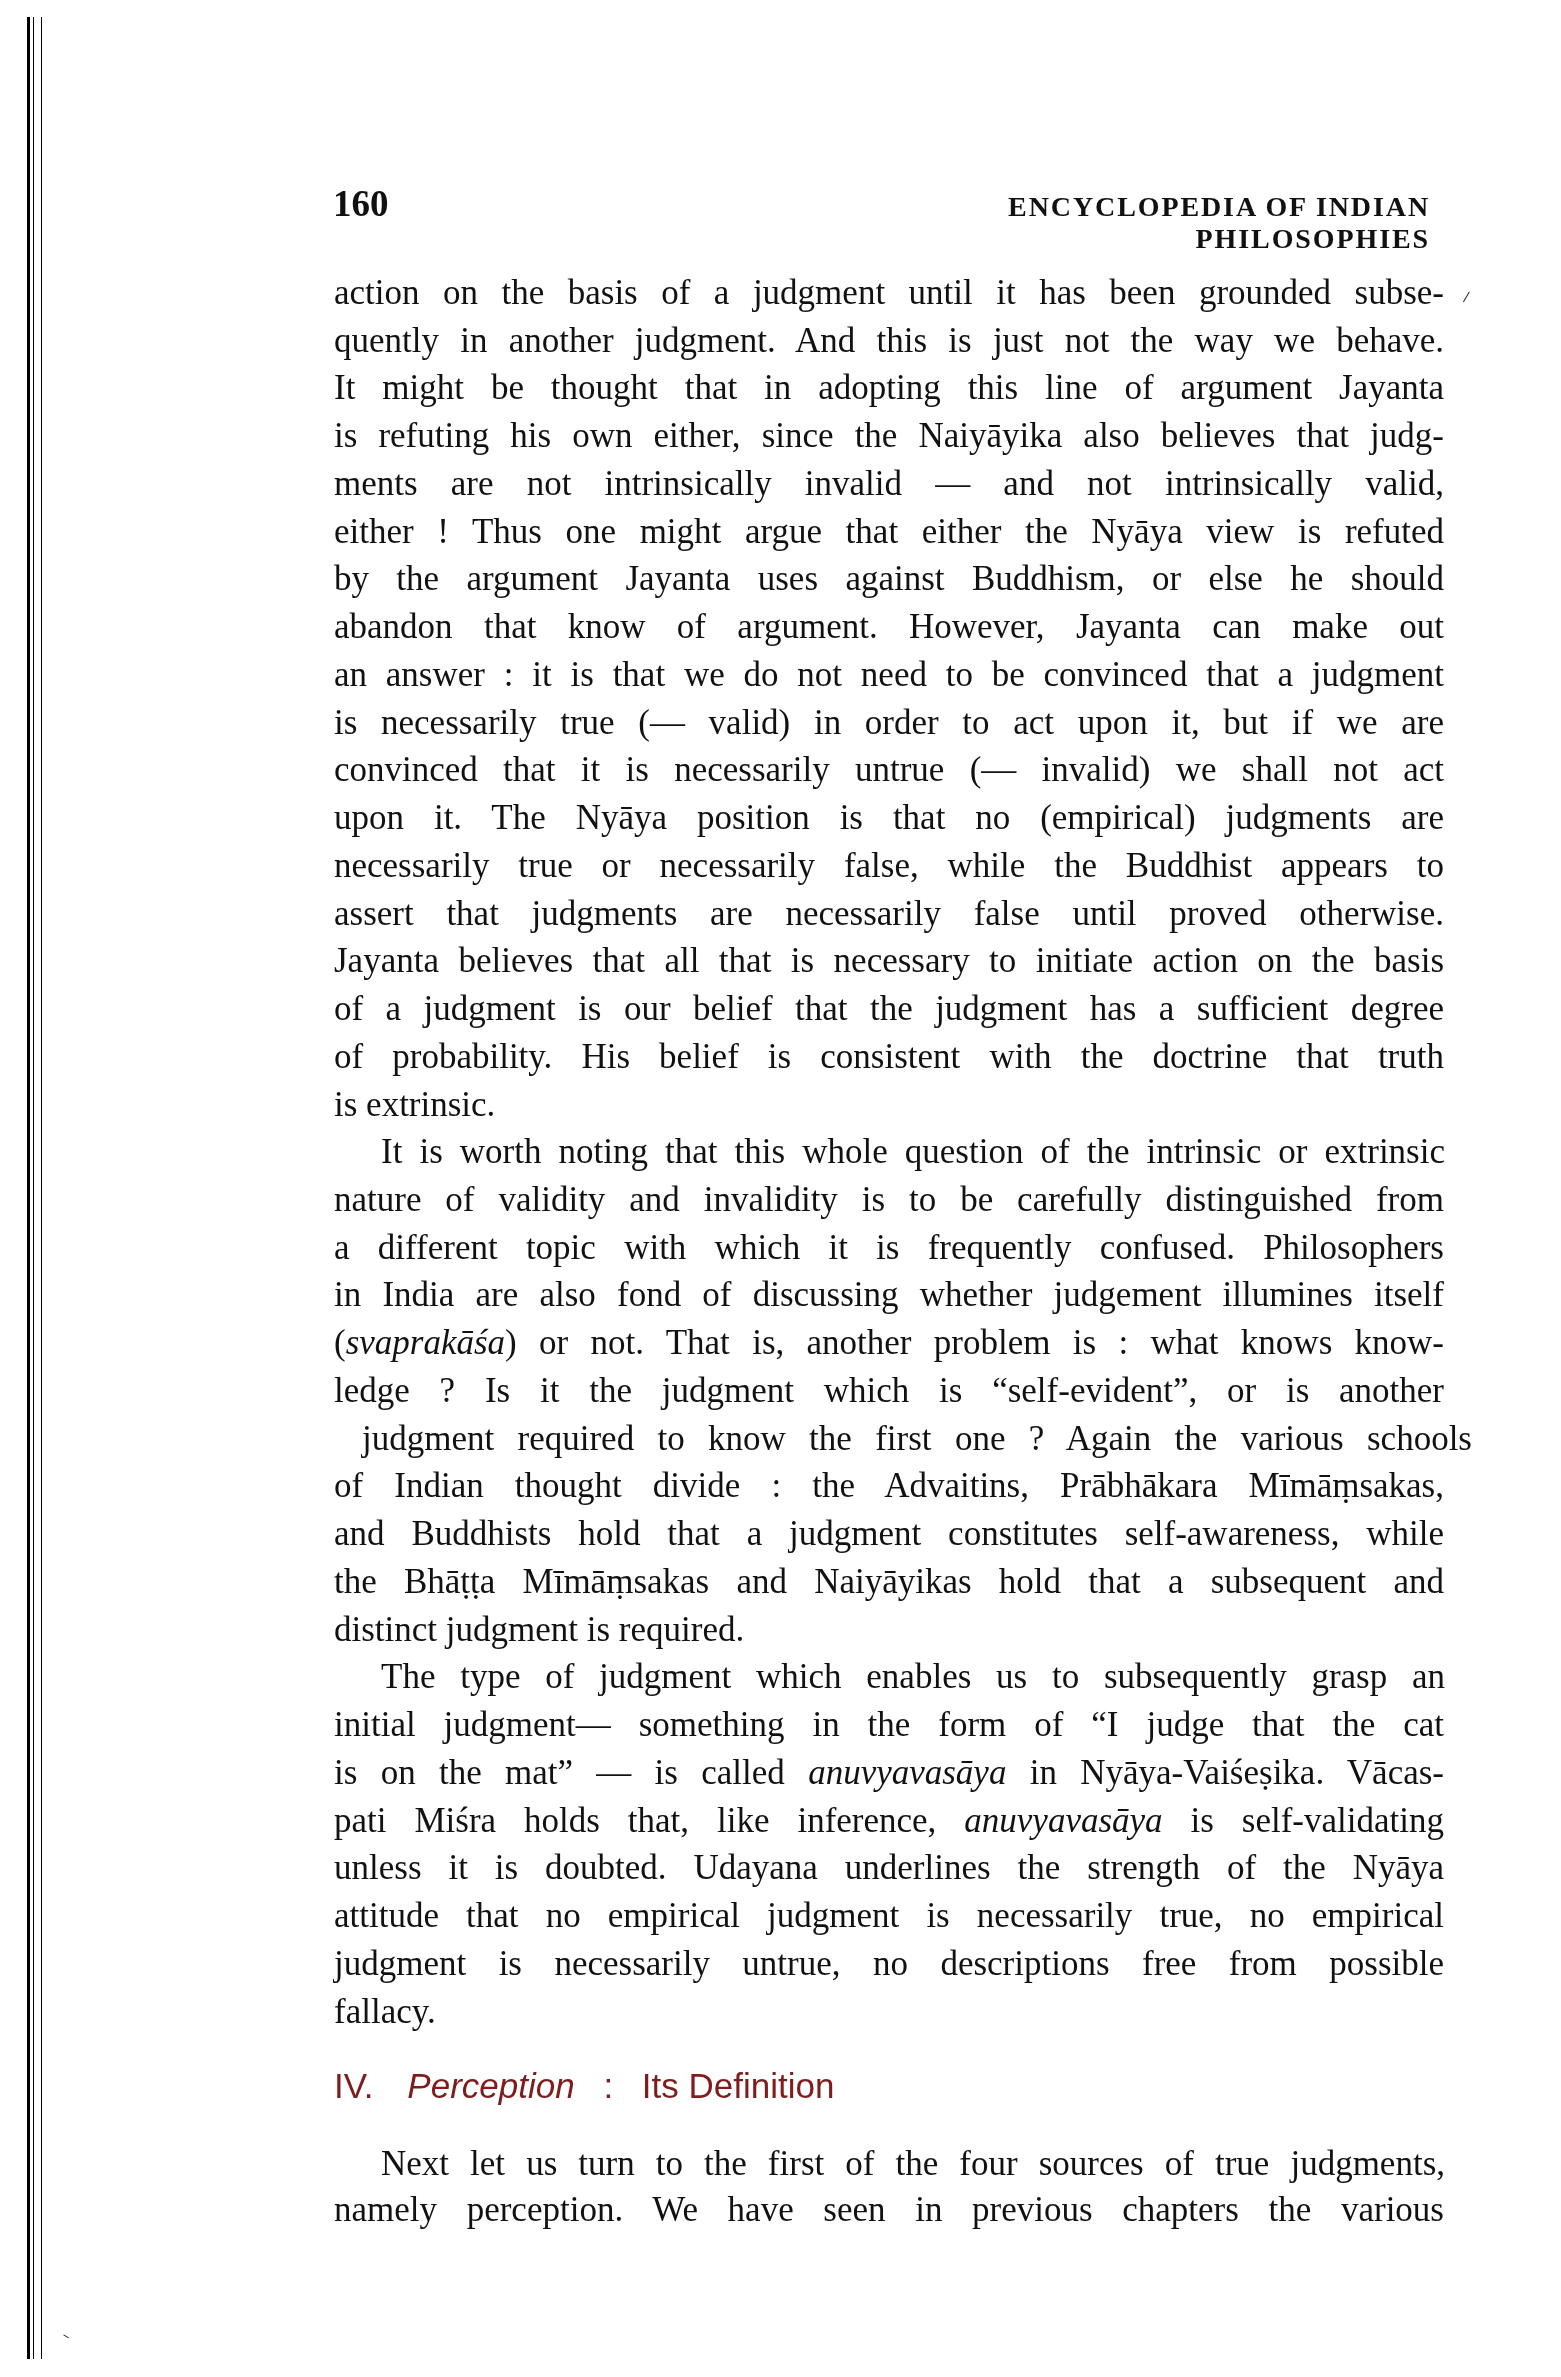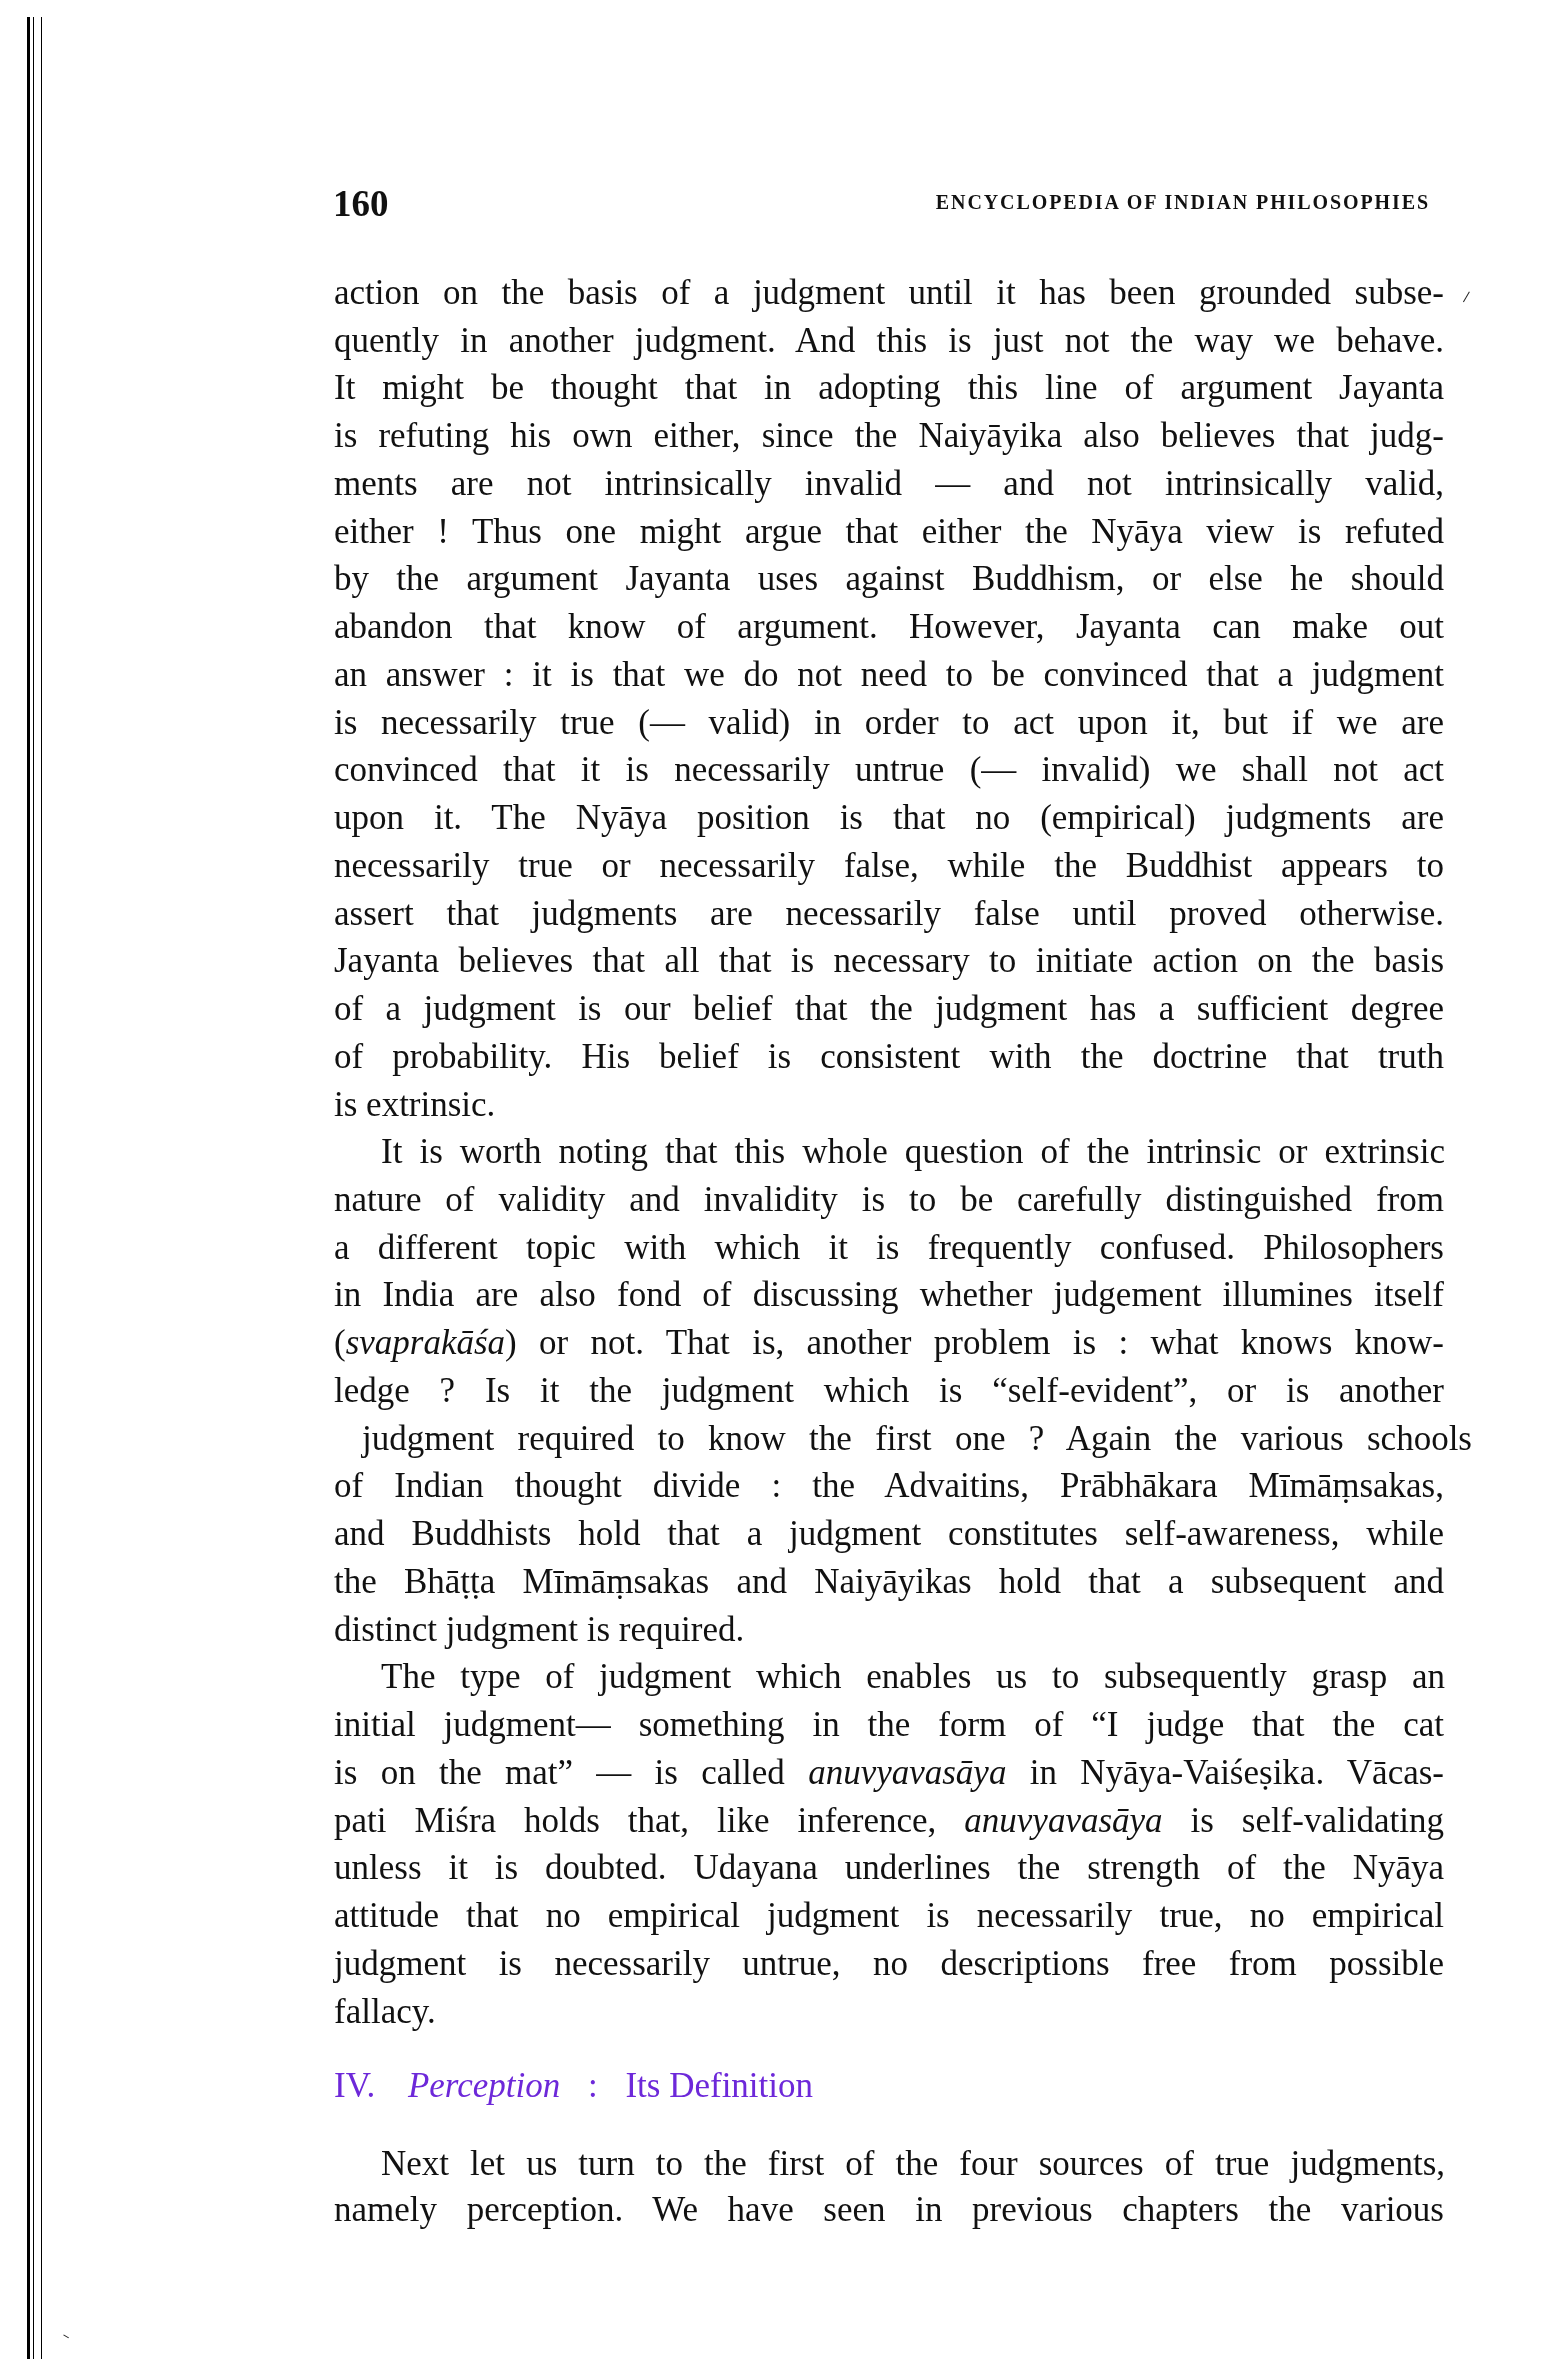--- a/index.html
+++ b/index.html
@@ -1,31 +1,31 @@
 <!DOCTYPE html>
 <html style="font-size:10.2px"><head>
 <meta charset="utf-8">
 <style>
   html, body { margin: 0; padding: 0; background: #ffffff; }
   body { width: 1562px; height: 2377px; position: relative; overflow: hidden; }
   .page { position: absolute; left: 0; top: 0; width: 1562px; height: 2377px; background: #ffffff; }
   .bind-line { position: absolute; background: #000; }
   .running-head { position: absolute; top: 182px; font-family: "Liberation Serif", serif; color: #111; }
   .page-number { left: 333px; font-size: 37px; font-weight: bold; }
-  .head-title { left: 800px; width: 630px; font-size: 20px; font-weight: bold; letter-spacing: 1.9px; text-align: right; top: 191px; }
+  .head-title { left: 800px; width: 630px; font-size: 28px; font-weight: bold; letter-spacing: 1.9px; text-align: right; top: 191px; }
   .line {
     position: absolute; left: 334px; width: 1110px;
     font-family: "Liberation Serif", serif; font-size: 35px; color: #111;
     line-height: 38px; height: 38px; white-space: nowrap;
     text-align: justify; text-align-last: justify;
   }
   .line.indent { left: 381px; width: 1064px; }
   .line.last { text-align: right; text-align-last: left; }
   .line span.it { font-style: italic; }
-  .section-heading { position: absolute; left: 334px; top: 2066px; font-family: Liberation Serif, serif; font-size: 35px; color: #6d28d9; white-space: nowrap; }
+  .section-heading { position: absolute; left: 334px; top: 2066px; font-family: Liberation Sans, sans-serif; font-size: 35px; color: #7f1d1d; white-space: nowrap; }
   .section-heading .num { margin-right: 24px; }
   .section-heading .it { font-style: italic; }
   .section-heading .colon { margin: 0 19px; }
   .speck { position: absolute; background: #222; width: 1.9px; height: 1.9px; }
 </style>
 </head>
 <body>
 
 <div class="page">
 

